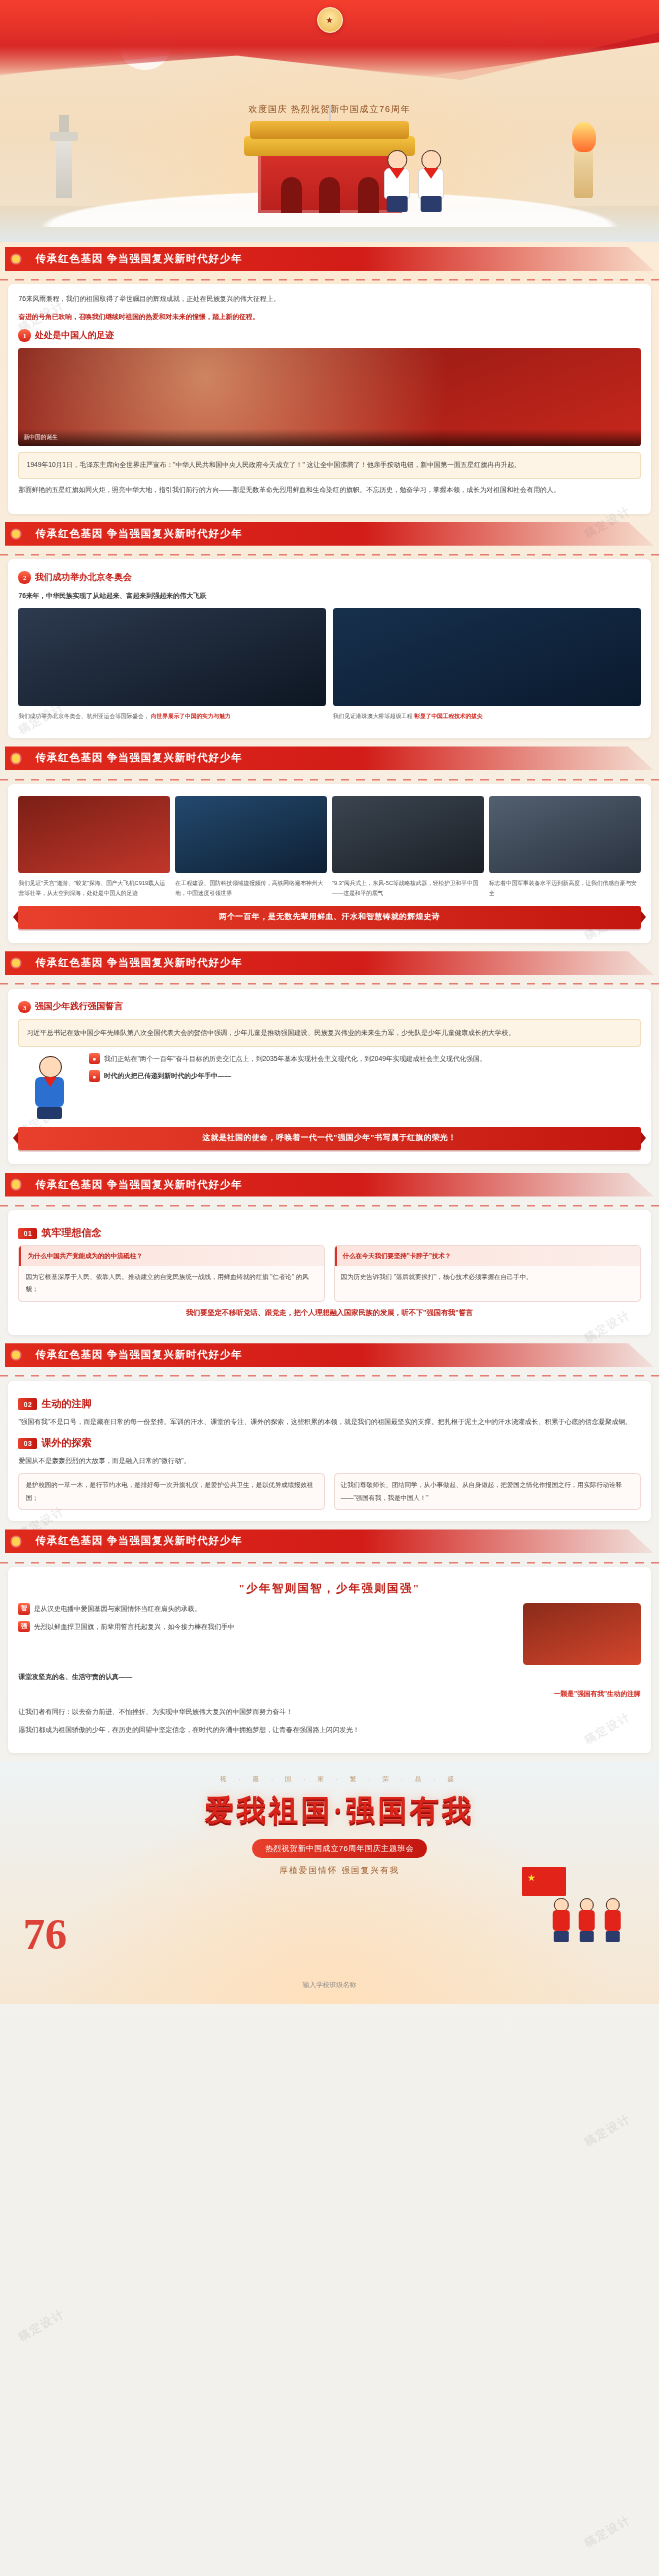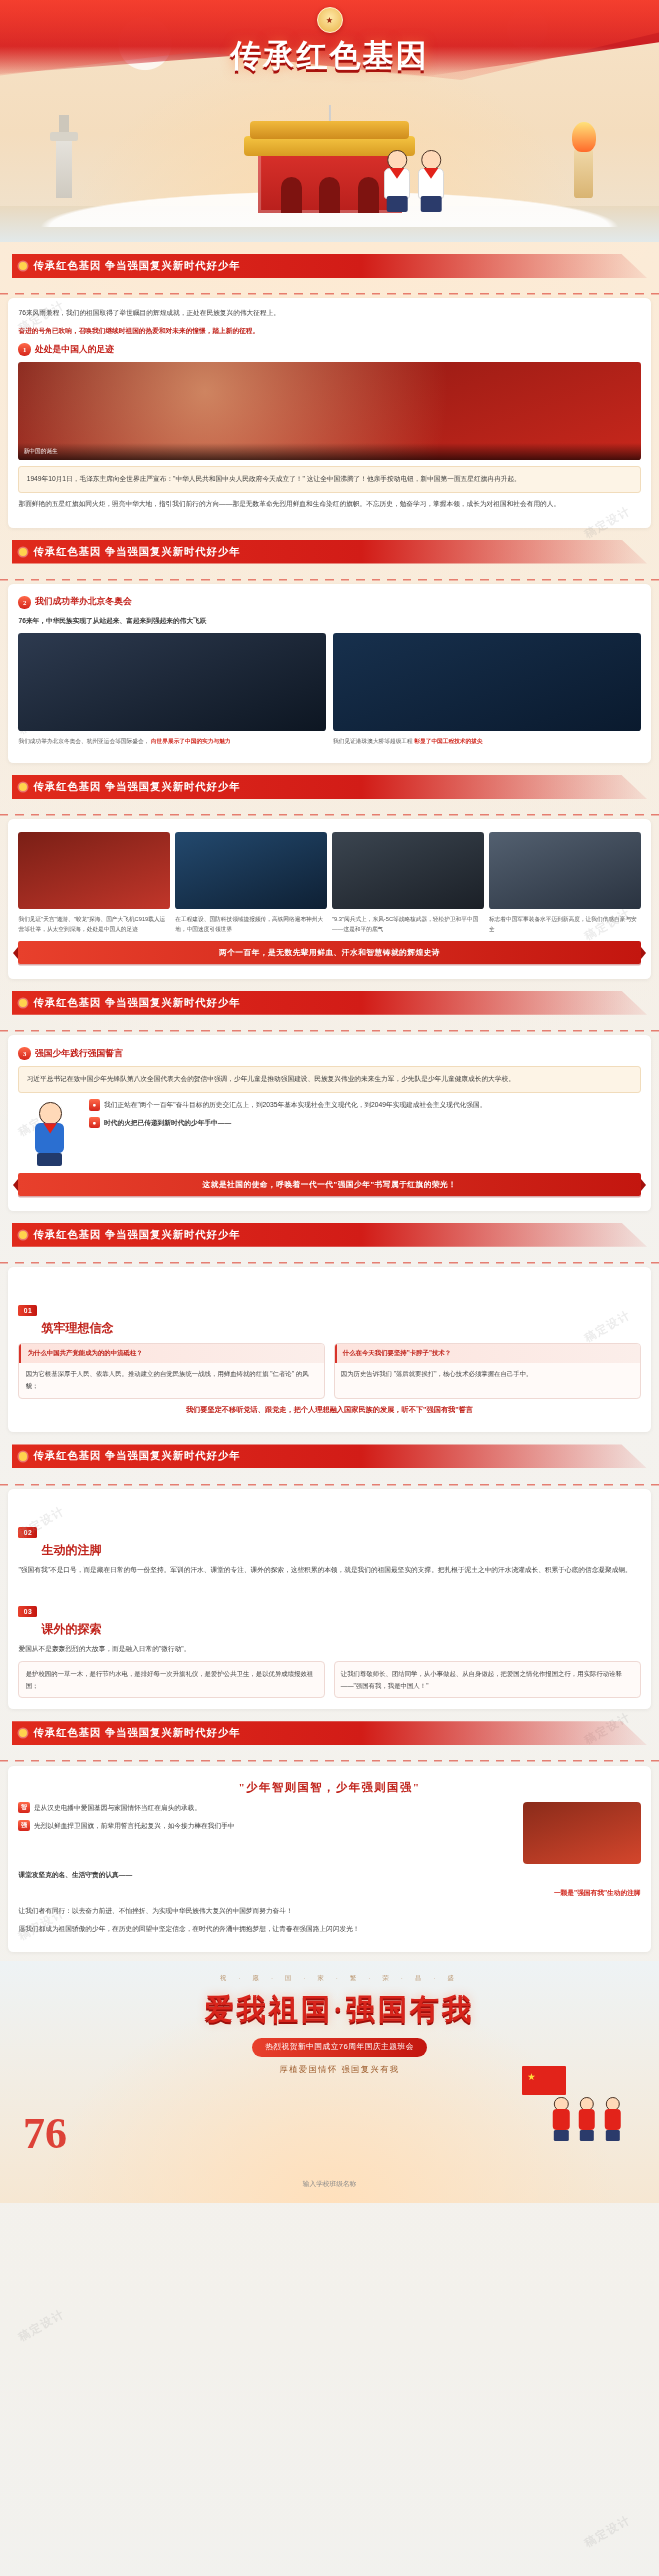--- a/index.html
+++ b/index.html
@@ -124,22 +124,22 @@
   .torch .cup{position:absolute;bottom:0;left:4.1px;width:18.5px;height:49px;background:linear-gradient(#f0d8a8,#d9b472);border-radius:3.1px;}
   .torch .fire{position:absolute;bottom:46px;left:2.1px;width:24px;height:30px;background:linear-gradient(#ffe27a,#ff6a2a);border-radius:50% 50% 40% 40%;}
   .tower{
     position:absolute;left:47px;bottom:44px;width:34px;height:82px;
   }
   .tower .t1{position:absolute;bottom:0;left:9.3px;width:15.5px;height:62px;background:linear-gradient(#e7e4de,#cfcac0);}
   .tower .t2{position:absolute;bottom:57px;left:3.1px;width:28px;height:9.3px;background:#d8d3c8;border-radius:2.1px;}
   .tower .t3{position:absolute;bottom:66px;left:12.4px;width:9.3px;height:17.5px;background:#cdc7bb;}
   
   .sec-banner{
-    position:relative;height:24px;margin:12px;
-    display:flex;align-items:center;
+    position:relative;height:24px;margin:5px;
+    display:flex;align-items:center;gap:9px;
   }
   .sec-banner .bar{
     position:absolute;left:0;right:0;top:0;height:24px;
     background:linear-gradient(90deg,#e02a1c 0%,#d21c17 55%,rgba(210,28,23,.08) 100%);
     clip-path:polygon(0 0,96% 0,100% 100%,0 100%);
   }
   .sec-banner .dot{
     position:relative;width:8.2px;height:8.2px;margin-left:7.2px;border-radius:50%;
     background:#ffd34d;box-shadow:0 0 0 1.5px rgba(255,255,255,.35);
   }
@@ -231,21 +231,21 @@
   }
   .qa-card .a{padding:5.2px 6.2px;font-size:6.4px;line-height:1.9;color:#444;}
   .sec-title-inline{
     display:flex;align-items:center;gap:4.1px;margin:7.2px 0 5.2px;
     font-size:8.2px;font-weight:bold;color:#fff;
   }
   .sec-title-inline .tag{
     background:linear-gradient(90deg,#e8402c,#c3160f);
     color:#fff;font-size:6.7px;padding:2.1px 5.2px;border-radius:1.5px;letter-spacing:0.5px;
   }
-  .sec-title-inline .tt{color:#c0231b;font-size:12px;margin-top:37px;}
+  .sec-title-inline .tt{color:#c0231b;font-size:10px;}
   .poem{
     text-align:center;font-size:11.3px;font-weight:bold;color:#c0231b;
     letter-spacing:1.5px;margin:5.2px 0 7.2px;
     font-family:"Liberation Serif","DejaVu Serif",serif;
   }
   .mark-line{display:flex;gap:4.1px;align-items:flex-start;margin-bottom:5.2px;}
   .mark-line .mk{
     flex:0 0 auto;width:11.3px;height:11.3px;border-radius:2.1px;
     background:linear-gradient(#ff6a4a,#d4241a);color:#fff;
     display:flex;align-items:center;justify-content:center;font-size:6.2px;font-weight:bold;
@@ -315,22 +315,22 @@
   <div class="wm" style="left:15.5px;top:1515px;">稿定设计</div>
   <div class="wm" style="left:15.5px;top:1917px;">稿定设计</div>
   <div class="wm" style="left:15.5px;top:2318px;">稿定设计</div>
 
   <div class="header">
     <div class="hdr-sky"></div>
     <div class="redband"></div>
     <div class="redband2"></div>
     <div class="emblem">★</div>
     <div class="title-main">
-      <div>传承红色基因</div>
-    </div>
+    </div>
+    <div class="title-sub">欢度国庆 热烈祝贺新中国成立76周年</div>
 
     <div class="hdr-illus">
       <div class="ground"></div>
       <div class="cloudarc"></div>
       <div class="flagpole"></div>
       <div class="gate">
         <div class="gate-arch" style="left:23px;"></div>
         <div class="gate-arch" style="left:61px;"></div>
         <div class="gate-arch" style="left:100px;"></div>
       </div>

